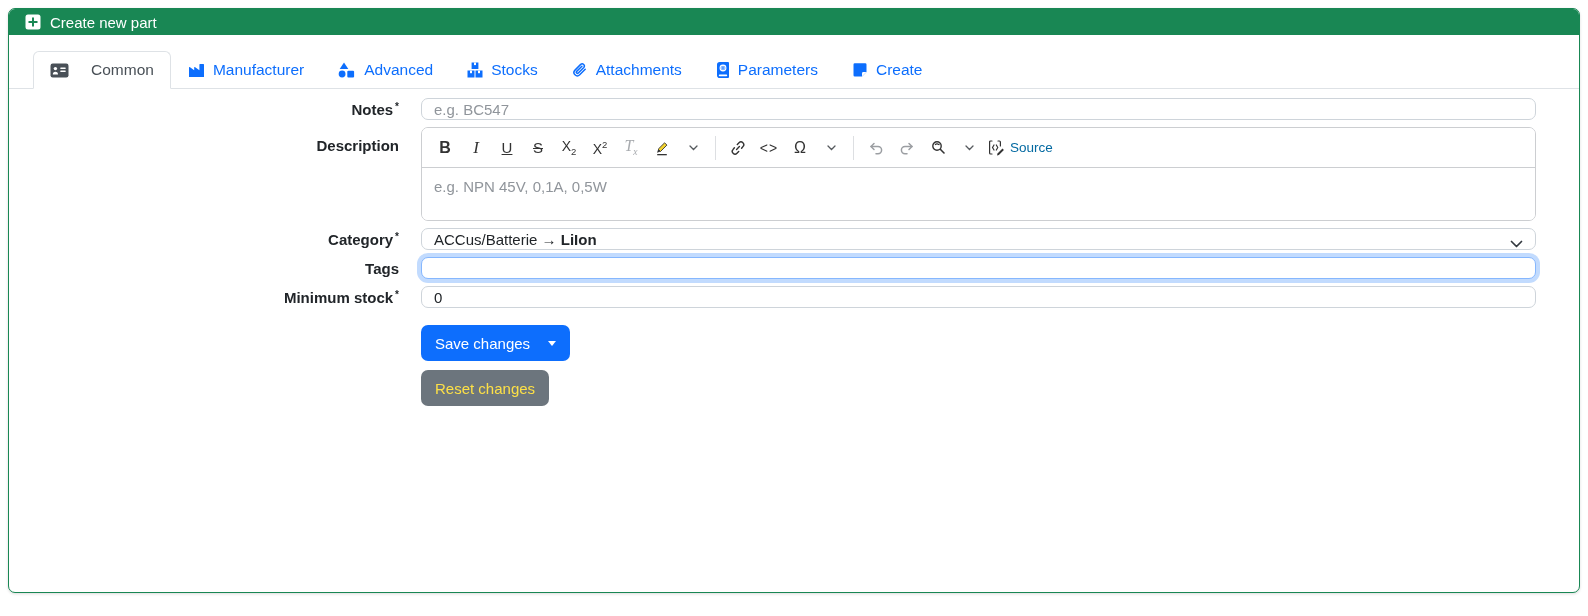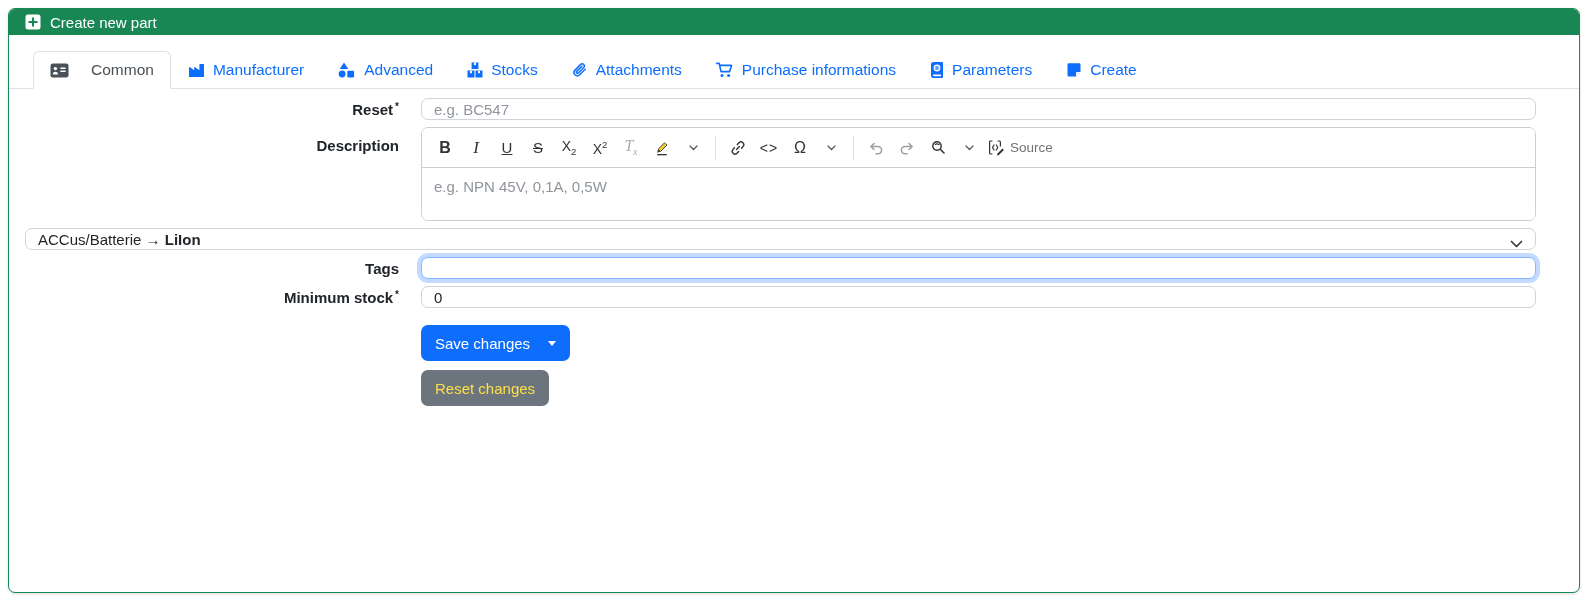--- a/index.html
+++ b/index.html
@@ -73,21 +73,21 @@
   .g-bold { font-weight:700; font-size:16px; }
   .g-italic { font-family:"Liberation Serif",serif; font-style:italic; font-size:17px; }
   .g-under { text-decoration:underline; font-size:15px; }
   .g-strike { text-decoration:line-through; font-size:15px; }
   .g-x { font-size:14px; }
   .g-x sub,.g-x sup { font-size:9.5px; }
   .g-tx { font-family:"Liberation Serif",serif; font-style:italic; font-size:16px; color:#a8abaf; }
   .g-tx sub { font-size:9.5px; }
   .tb.disabled { cursor:default; }
   .sep { width:1px; height:24px; background:#dddfe2; margin:0 6px; flex:0 0 1px; }
-  .src-label { font-size:13.5px; color:#737373; margin-left:5px; }
+  .src-label { font-size:13.5px; color:#0369a1; margin-left:5px; }
   .ed-body { min-height:52px; padding:10px 12px; font-size:15px; color:#90959b; background:#fff; }
   
   .btn-rows { margin-top:17px; }
   .btn {
     border:none; border-radius:7px; font-size:15px; height:36px;
     padding:0 14px; cursor:pointer; display:inline-flex; align-items:center;
     font-family:"Liberation Sans",sans-serif;
   }
   .btn-primary { background:#0d6efd; color:#fff; }
   .btn-secondary { background:#6c757d; color:#fde047; margin-top:9px; }
@@ -145,28 +145,20 @@
       </svg>
       <span>Stocks</span>
     </li>
     <li class="tab">
       <svg width="16" height="16" viewBox="0 0 16 16">
         <path d="M13.2 7.3 L7.7 12.8 a3.3 3.3 0 0 1-4.7-4.7 L8.7 2.4 a2.2 2.2 0 0 1 3.1 3.1 L6.3 11 a1.1 1.1 0 0 1-1.6-1.6 L9.9 4.2" fill="none" stroke="#0d6efd" stroke-width="1.5" stroke-linecap="round" stroke-linejoin="round"></path>
       </svg>
       <span>Attachments</span>
     </li>
     <li class="tab">
-      <svg width="18" height="16" viewBox="0 0 18 16">
-        <path d="M0.8 1.4 h2.4 l1.8 8.2 h8.6 l2-6.2 H4.3" fill="none" stroke="#0d6efd" stroke-width="1.6" stroke-linecap="round" stroke-linejoin="round"></path>
-        <circle cx="6" cy="13.6" r="1.5" fill="#0d6efd"></circle>
-        <circle cx="12.6" cy="13.6" r="1.5" fill="#0d6efd"></circle>
-      </svg>
-      <span>Purchase informations</span>
-    </li>
-    <li class="tab">
       <svg width="14" height="16" viewBox="0 0 14 16">
         <path d="M1 2.8 A2.8 2.8 0 0 1 3.8 0 H12 a1 1 0 0 1 1 1 v14 a1 1 0 0 1-1 1 H3.8 A2.8 2.8 0 0 1 1 13.2 z" fill="#0d6efd"></path>
         <circle cx="7" cy="6" r="2.9" fill="none" stroke="#fff" stroke-width="1.1"></circle>
         <ellipse cx="7" cy="6" rx="1.2" ry="2.9" fill="none" stroke="#fff" stroke-width="0.9"></ellipse>
         <rect x="2.8" y="12.6" width="8.4" height="1.6" rx="0.8" fill="#fff"></rect>
       </svg>
       <span>Parameters</span>
     </li>
     <li class="tab">
       <svg width="16" height="16" viewBox="0 0 16 16">
@@ -174,21 +166,21 @@
         <path d="M14.5 10.1 L10 14.6 v-3.2 a1.3 1.3 0 0 1 1.3-1.3 z" fill="#fff"></path>
       </svg>
       <span>Create</span>
     </li>
   </ul>
 
   <div class="form">
 
     <div class="row">
       <div class="label-col">
-        <span>Reset</span><span class="req">*</span>
+        <span>Notes</span><span class="req">*</span>
       </div>
       <div class="field">
         <input class="control" type="text" placeholder="e.g. BC547" style="">
       </div>
     </div>
 
     <div class="row top">
       <div class="label-col">
         <span>Description</span>
       </div>
@@ -281,20 +273,23 @@
             </button>
           </div>
           <div class="ed-body">
             <span>e.g. NPN 45V, 0,1A, 0,5W</span>
           </div>
         </div>
       </div>
     </div>
 
     <div class="row">
+      <div class="label-col">
+        <span>Category</span><span class="req">*</span>
+      </div>
       <div class="field">
         <div class="control select">
           <span><span>ACCus/Batterie → </span><span class="cat-bold">LiIon</span></span>
           <svg class="chev" width="13" height="9" viewBox="0 0 13 9">
             <path d="M1.5 1.5 L6.5 6.5 L11.5 1.5" fill="none" stroke="#343a40" stroke-width="1.7" stroke-linecap="round" stroke-linejoin="round"></path>
           </svg>
         </div>
       </div>
     </div>
 

